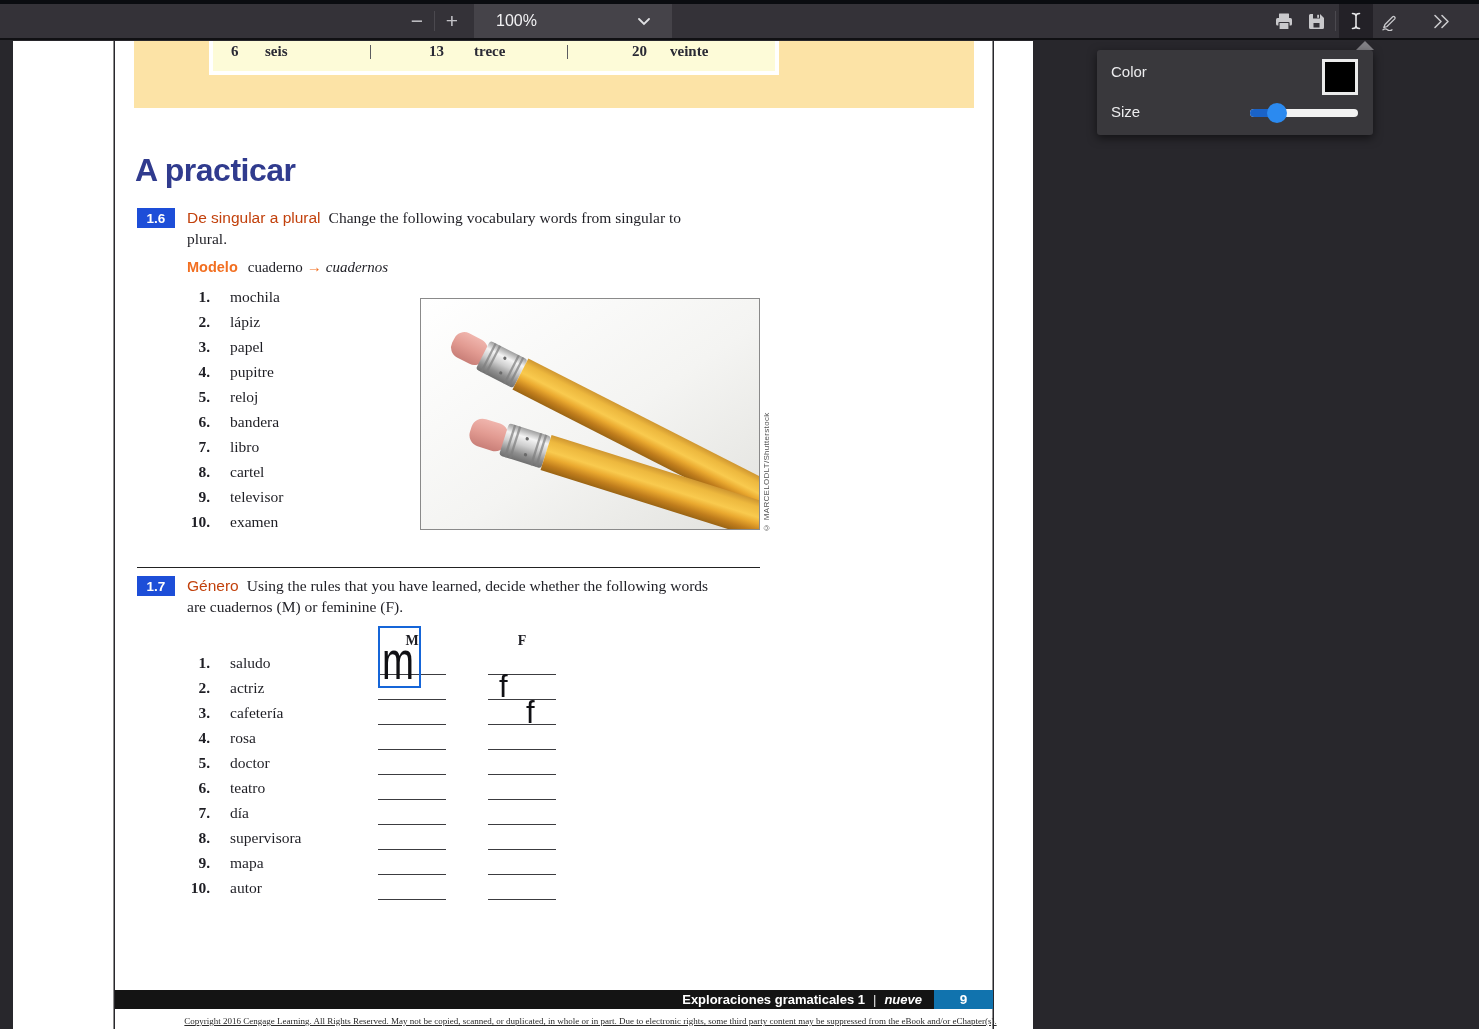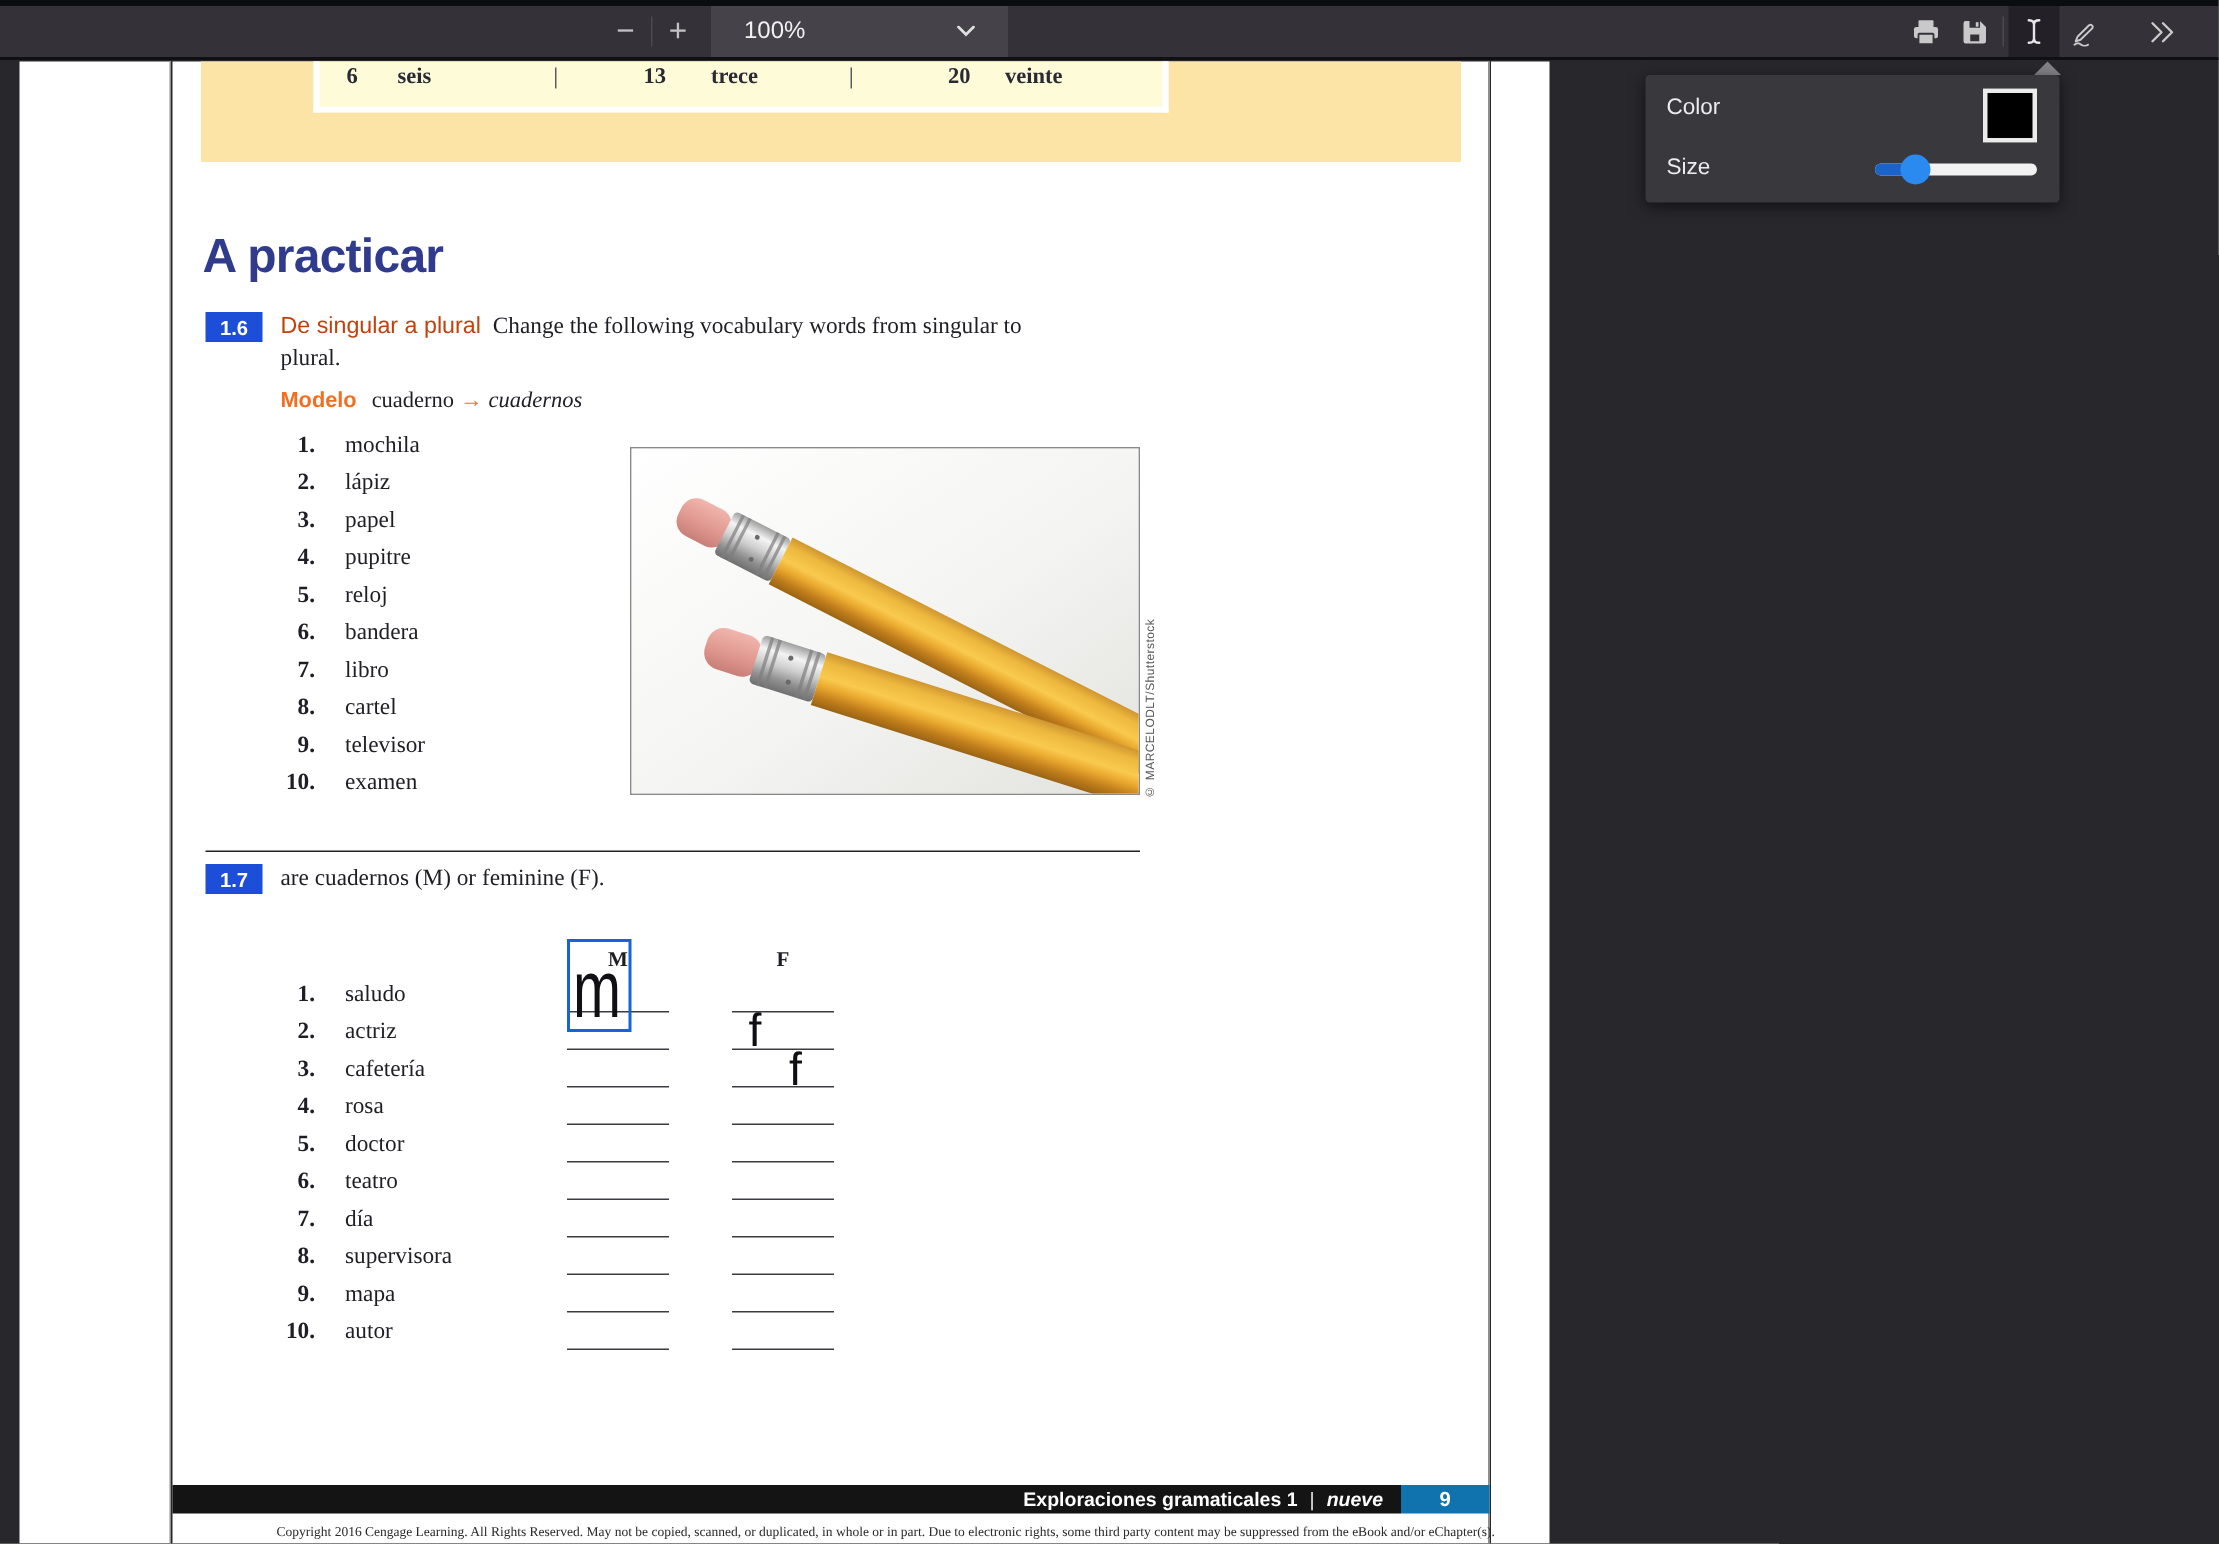--- a/index.html
+++ b/index.html
@@ -110,21 +110,21 @@
   #footer-bar { position:absolute; left:0; top:949px; width:819px; height:19px; background:#141414;
                 color:#fff; display:flex; align-items:center; justify-content:flex-end;
                 font-family:"Liberation Sans",sans-serif; font-size:13px; padding-right:12px; }
   #footer-bar .bt { font-weight:bold; }
   #footer-bar .sep { margin:0 8px; font-weight:normal; color:#e8e8e8; }
   #footer-bar .pw { font-style:italic; font-weight:bold; }
   #page-badge { position:absolute; left:819px; top:949px; width:59px; height:19px; background:#1173ae;
                 color:#fff; display:flex; align-items:center; justify-content:center;
                 font-family:"Liberation Sans",sans-serif; font-weight:bold; font-size:13.5px; }
   #copyright { position:absolute; left:0; top:975px; width:951px; text-align:center;
-               font-size:9px; color:#2a2a2a; }
+               font-size:9px; color:#2a2a2a;text-decoration:underline; }
 </style>
 </head>
 <body>
 
 <div id="app">
 
   <div id="topstrip"></div>
   <div id="toolbar">
     <div id="zoom-controls">
       <div class="glyph-btn tb-btn">−</div>
@@ -340,20 +340,21 @@
           <circle cx="15" cy="8" r="1.6" fill="#6a6a6a"></circle>
           <rect x="33" y="-17.5" width="300" height="35" fill="url(#wood)"></rect>
         </g>
       </svg>
     </div>
     <div id="photo-credit">© MARCELODLT/Shutterstock</div>
 
     <div id="ex-divider"></div>
     <div class="ex-num" id="ex17-num">1.7</div>
     <div class="ex-head" id="ex17-head">
+      <div><span class="ex-title">Género</span><span>Using the rules that you have learned, decide whether the following words</span></div>
       <div>are cuadernos (M) or feminine (F).</div>
     </div>
 
     <div class="colhead" id="col-m">M</div>
     <div class="colhead" id="col-f">F</div>
 
     <div id="list17">
 
         <div class="grow">
           <div class="gl">

